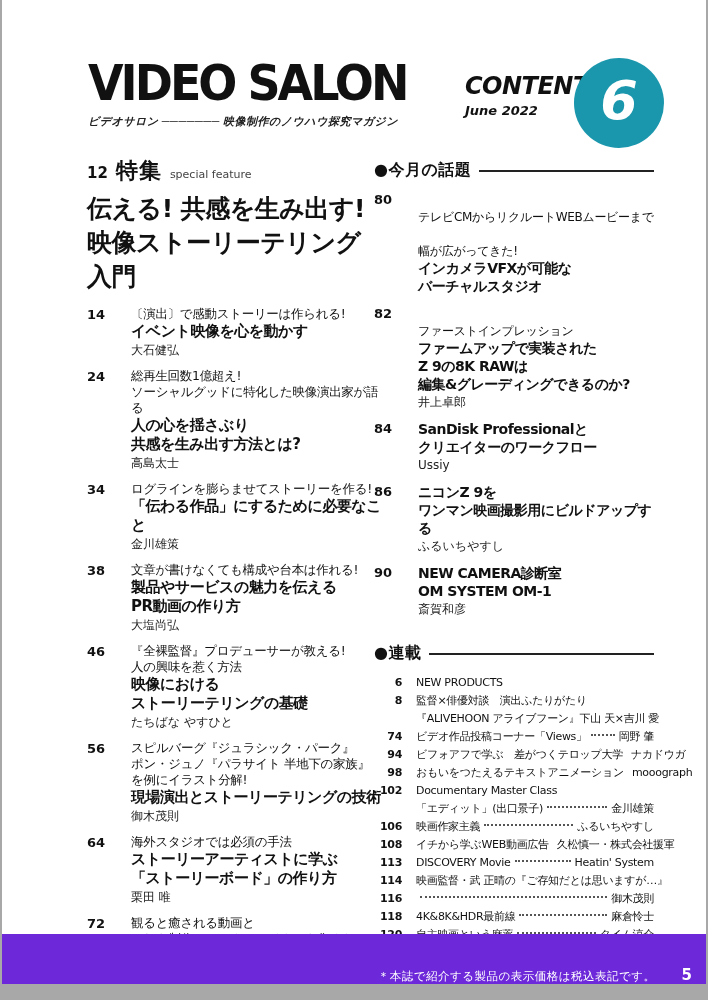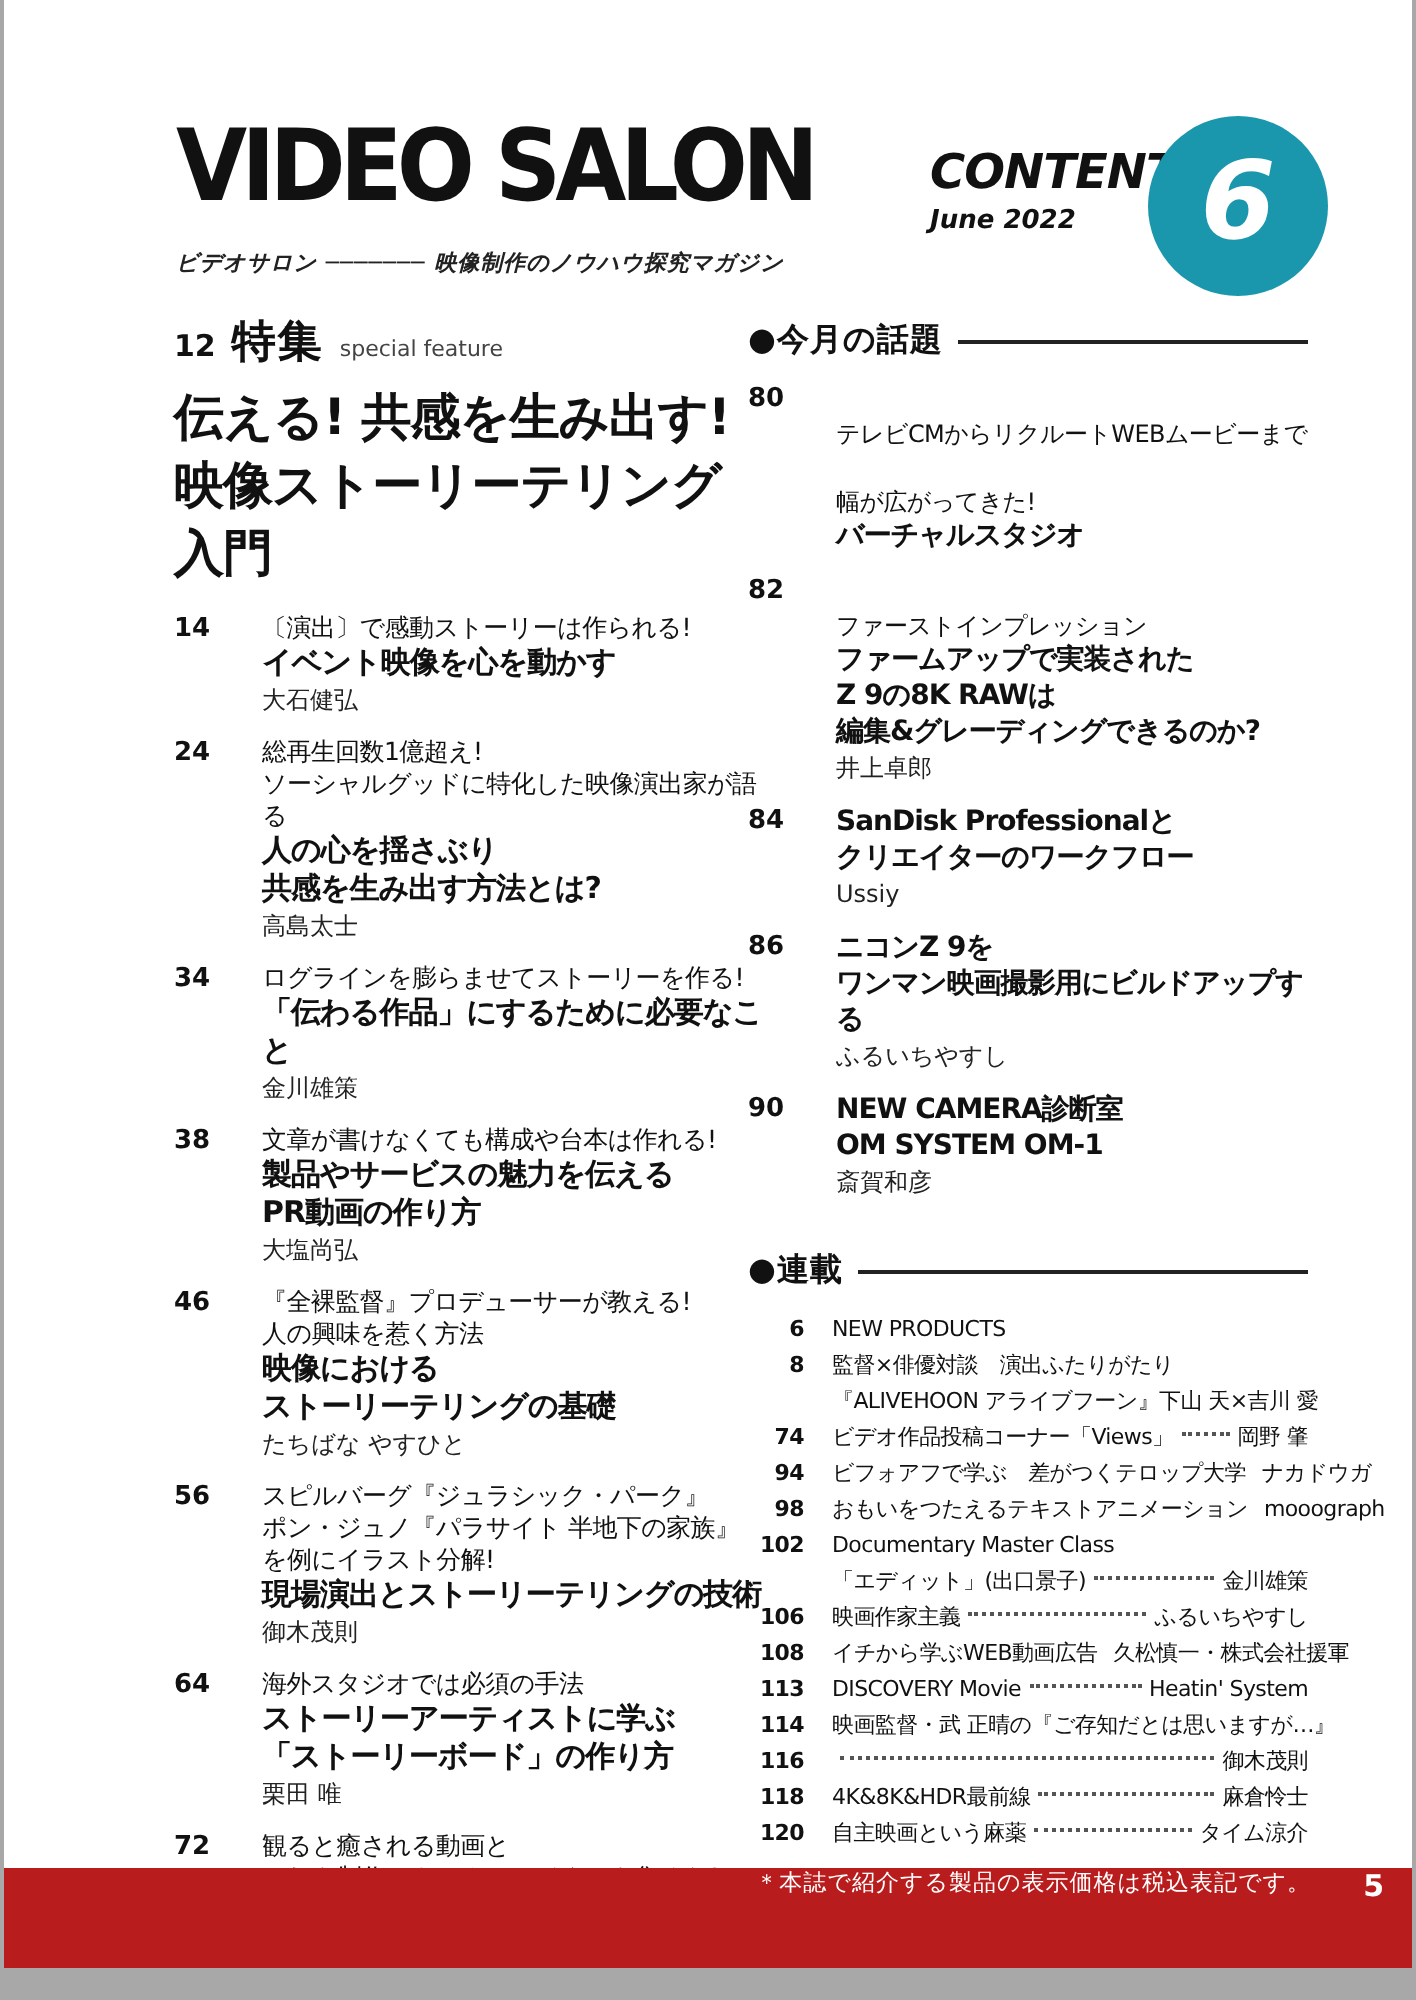--- a/index.html
+++ b/index.html
@@ -3,21 +3,21 @@
 <meta charset="utf-8">
 <style>
   * { margin:0; padding:0; box-sizing:border-box; }
   html,body { width:708px; height:1000px; }
   body { background:#a8a8a8; font-family:"DejaVu Sans","Liberation Sans",sans-serif; color:#111; }
   .page { position:absolute; left:2px; top:0; width:704px; height:984px; background:#ffffff; overflow:hidden; }
 
   
   .logo-block { position:absolute; left:86px; top:58px; }
   .logo { font-size:46px; font-weight:900; letter-spacing:-3px; line-height:1; transform:scaleY(1.08); transform-origin:left top; }
-  .tagline { margin-top:20px; font-size:11px; font-weight:700; font-style:italic; letter-spacing:0.5px; color:#222; }
+  .tagline { margin-top:10px; font-size:11px; font-weight:700; font-style:italic; letter-spacing:0.5px; color:#222;font-family:Liberation Serif, serif; }
   .contents-block { position:absolute; left:463px; top:72px; }
   .contents-label { font-size:24px; font-weight:900; font-style:italic; letter-spacing:-0.5px; }
   .issue-date { font-size:13px; font-weight:700; font-style:italic; margin-top:3px; }
   .issue-circle { position:absolute; left:572px; top:58px; width:90px; height:90px; border-radius:50%;
                   display:flex; align-items:center; justify-content:center; }
   .issue-number { color:#fff; font-size:54px; font-weight:900; font-style:italic; line-height:1; padding-bottom:4px; }
 
   
   .col-left  { position:absolute; left:85px;  top:156px; width:296px; }
   .col-right { position:absolute; left:372px; top:156px; width:280px; }
@@ -54,22 +54,22 @@
   .srow .spacer.dots { border-bottom:2px dotted #555; transform:translateY(-4px); }
   .srow .sauthor { white-space:nowrap; }
 
   
   .nrow { display:flex; font-size:11.5px; line-height:18px; letter-spacing:-0.3px; }
   .nrow .pg { width:28px; flex:0 0 28px; text-align:right; font-weight:700; }
   .nrow .ntitle { padding-left:14px; }
   .serial-block { margin-bottom:16px; }
 
   
-  .footer-bar { position:absolute; left:0; bottom:0; width:100%; height:50px; background:#b91c1c;
-                display:flex; align-items:flex-start; justify-content:flex-end; padding-right:14px; }
+  .footer-bar { position:absolute; left:0; bottom:0; width:100%; height:50px; background:#6d28d9;
+                display:flex; align-items:flex-end; justify-content:flex-end; padding-right:14px; }
   .footer-note { color:#fff; font-size:11.5px; letter-spacing:0.5px; }
   .footer-page { color:#fff; font-size:15px; font-weight:700; margin-left:26px; }
 </style>
 </head>
 <body>
 
 <div class="page">
 
   <div class="logo-block">
     <div class="logo">VIDEO SALON</div>
@@ -173,20 +173,21 @@
     <div class="sec-head">
       <span class="lbl">●今月の話題</span>
       <span class="rule"></span>
     </div>
     <div id="topics-articles">
         <div class="article">
           <div class="pg">80</div>
           <div class="lines">
             <div class="line-plain">テレビCMからリクルートWEBムービーまで</div>
             <div class="line-plain">幅が広がってきた!</div>
+            <div class="line-bold">インカメラVFXが可能な</div>
             <div class="line-bold">バーチャルスタジオ</div>
           </div>
         </div>
         <div class="article">
           <div class="pg">82</div>
           <div class="lines">
             <div class="line-plain">ファーストインプレッション</div>
             <div class="line-bold">ファームアップで実装された</div>
             <div class="line-bold">Z 9の8K RAWは</div>
             <div class="line-bold">編集&amp;グレーディングできるのか?</div>

